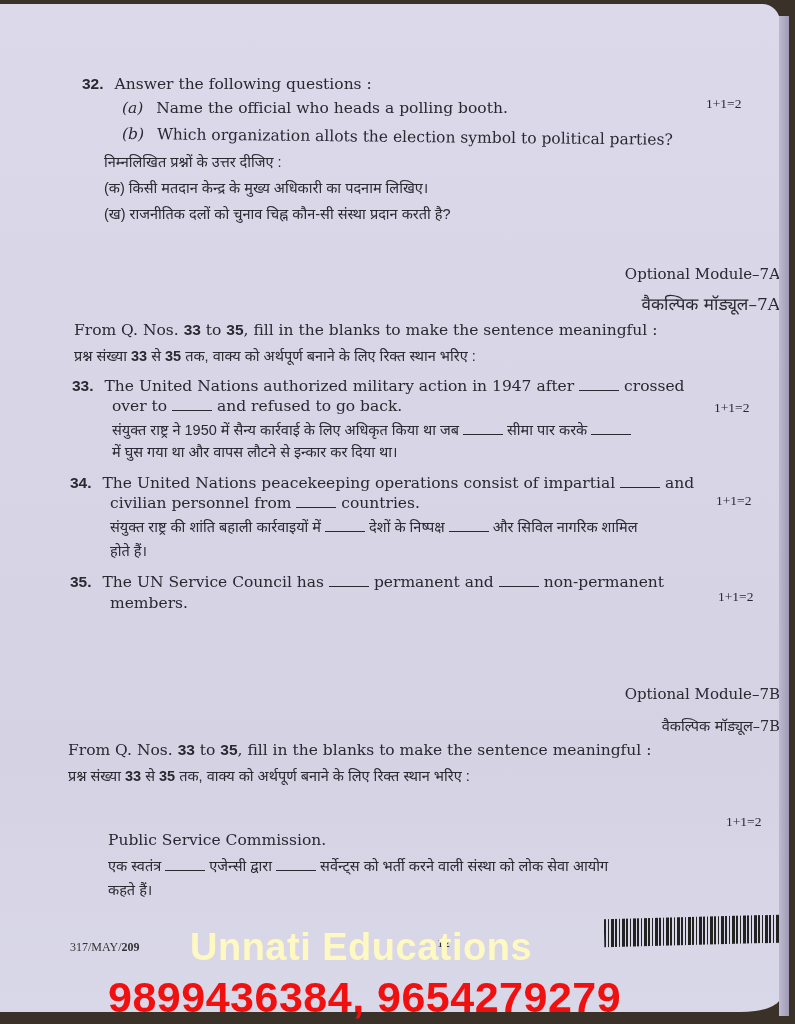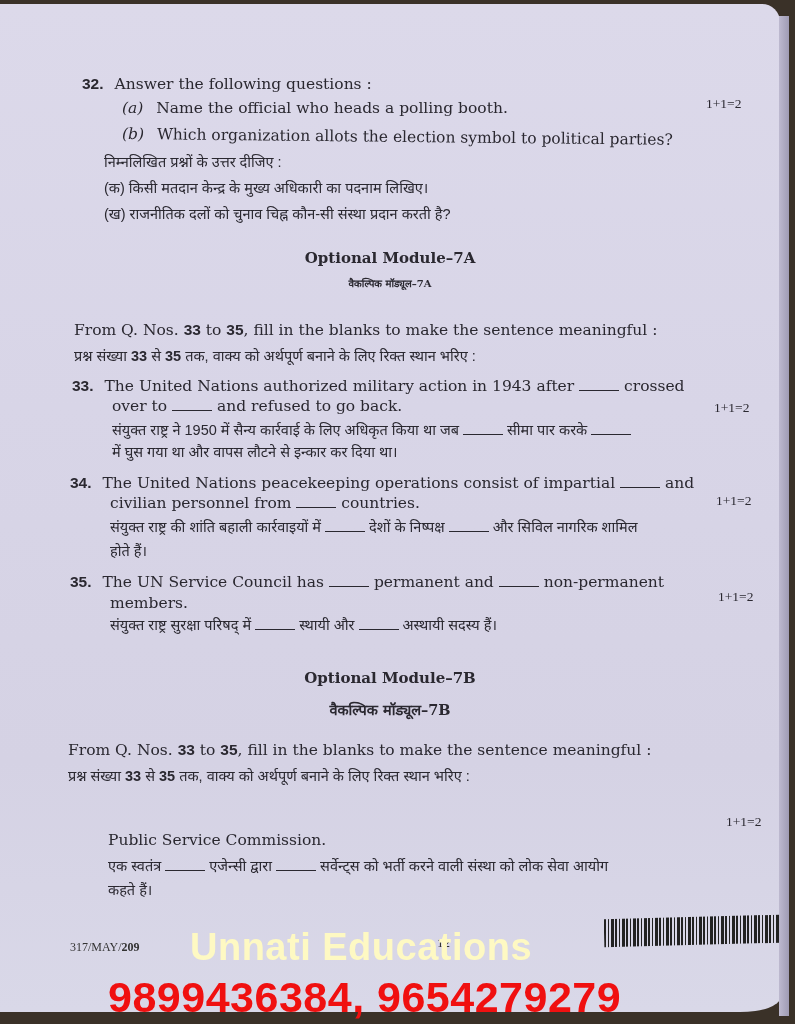--- a/index.html
+++ b/index.html
@@ -17,21 +17,21 @@
   }
   .page-edge {
     position:absolute; right:6px; top:16px; width:10px; height:1000px;
     background:linear-gradient(90deg,#bdb9cf,#9f9bb4);
   }
   .q { position:absolute; font-size:15.5px; line-height:20px; white-space:nowrap; }
   .qnum { font-family:"Liberation Sans", sans-serif; font-weight:bold; }
   .hi { font-family:"Liberation Sans", sans-serif; font-size:14.5px; }
   .hib { font-family:"Liberation Sans", sans-serif; font-weight:bold; }
   .marks { position:absolute; font-size:13.5px; font-family:"Liberation Serif", serif; }
-  .heading { position:absolute; width:100%; text-align:center; font-weight:bold; font-size:15px; font-family:"DejaVu Serif", serif; }
+  .heading { position:absolute; width:100%; text-align:right; font-weight:normal; font-size:15px; font-family:"DejaVu Serif", serif;margin-top:16px; }
   .blank { display:inline-block; width:40px; border-bottom:1px solid #2a2830; height:13px; vertical-align:baseline; }
   .footer-code { position:absolute; left:70px; top:936px; font-size:12px; font-family:"Liberation Serif", serif; color:#333; }
   .pageno { position:absolute; left:437px; top:931px; font-size:13px; font-family:"Liberation Serif", serif; color:#333; }
   .barcode { position:absolute; left:604px; top:913px; width:176px; height:28px;
     background:repeating-linear-gradient(90deg,#222 0 2px,transparent 2px 4px,#222 4px 5px,transparent 5px 7px,#222 7px 10px,transparent 10px 11px);
     transform:rotate(-1.5deg);
   }
   .wm1 { position:absolute; left:190px; top:926px; font-family:Liberation Sans, sans-serif; font-weight:bold; font-size:38px; color:#fef9c3; letter-spacing:0.5px; }
   .wm2 { position:absolute; left:108px; top:973px; font-family:"Liberation Sans", sans-serif; font-weight:bold; font-size:43px; color:#f01010; letter-spacing:0.5px; }
 </style>
@@ -51,32 +51,32 @@
   <div class="marks" style="left:706px;top:92px;">1+1=2</div>
   <div class="q" style="left:122px;top:120px;transform:rotate(0.6deg);transform-origin:left;">
     <i>(b)</i>
     <span style="margin-left:8px">Which organization allots the election symbol to political parties?</span>
   </div>
   <div class="q hi" style="left:104px;top:148px;">निम्नलिखित प्रश्नों के उत्तर दीजिए :</div>
   <div class="q hi" style="left:104px;top:174px;">(क) किसी मतदान केन्द्र के मुख्य अधिकारी का पदनाम लिखिए।</div>
   <div class="q hi" style="left:104px;top:200px;">(ख) राजनीतिक दलों को चुनाव चिह्न कौन-सी संस्था प्रदान करती है?</div>
 
   <div class="heading" style="top:245px;left:0;">Optional Module–7A</div>
-  <div class="heading hib" style="top:272px;left:0;font-size:10px;">वैकल्पिक मॉड्यूल–7A</div>
+  <div class="heading hib" style="top:272px;left:0;font-size:17px;">वैकल्पिक मॉड्यूल–7A</div>
 
   <div class="q" style="left:74px;top:316px;">
     <span>From Q. Nos. </span><b class="qnum">33</b><span> to </span><b class="qnum">35</b><span>, fill in the blanks to make the sentence meaningful :</span>
   </div>
   <div class="q hi" style="left:74px;top:342px;">
     <span>प्रश्न संख्या </span><b>33</b><span> से </span><b>35</b><span> तक, वाक्य को अर्थपूर्ण बनाने के लिए रिक्त स्थान भरिए :</span>
   </div>
 
   <div class="q" style="left:72px;top:372px;">
     <span class="qnum">33.</span>
-    <span style="margin-left:6px">The United Nations authorized military action in 1943 after</span>
+    <span style="margin-left:6px">The United Nations authorized military action in 1947 after</span>
     <span class="blank"></span>
     <span>crossed</span>
   </div>
   <div class="q" style="left:112px;top:392px;">
     <span>over to</span>
     <span class="blank"></span>
     <span>and refused to go back.</span>
   </div>
   <div class="marks" style="left:714px;top:396px;">1+1=2</div>
   <div class="q hi" style="left:112px;top:416px;">
@@ -111,27 +111,20 @@
   <div class="q" style="left:70px;top:568px;">
     <span class="qnum">35.</span>
     <span style="margin-left:6px">The UN Service Council has</span>
     <span class="blank"></span>
     <span>permanent and</span>
     <span class="blank"></span>
     <span>non-permanent</span>
   </div>
   <div class="q" style="left:110px;top:589px;">members.</div>
   <div class="marks" style="left:718px;top:585px;">1+1=2</div>
-  <div class="q hi" style="left:110px;top:611px;">
-    <span>संयुक्त राष्ट्र सुरक्षा परिषद् में</span>
-    <span class="blank"></span>
-    <span>स्थायी और</span>
-    <span class="blank"></span>
-    <span>अस्थायी सदस्य हैं।</span>
-  </div>
 
   <div class="heading" style="top:665px;left:0;">Optional Module–7B</div>
   <div class="heading hib" style="top:695px;left:0;font-size:14.5px;">वैकल्पिक मॉड्यूल–7B</div>
 
   <div class="q" style="left:68px;top:736px;">
     <span>From Q. Nos. </span><b class="qnum">33</b><span> to </span><b class="qnum">35</b><span>, fill in the blanks to make the sentence meaningful :</span>
   </div>
   <div class="q hi" style="left:68px;top:762px;">
     <span>प्रश्न संख्या </span><b>33</b><span> से </span><b>35</b><span> तक, वाक्य को अर्थपूर्ण बनाने के लिए रिक्त स्थान भरिए :</span>
   </div>

